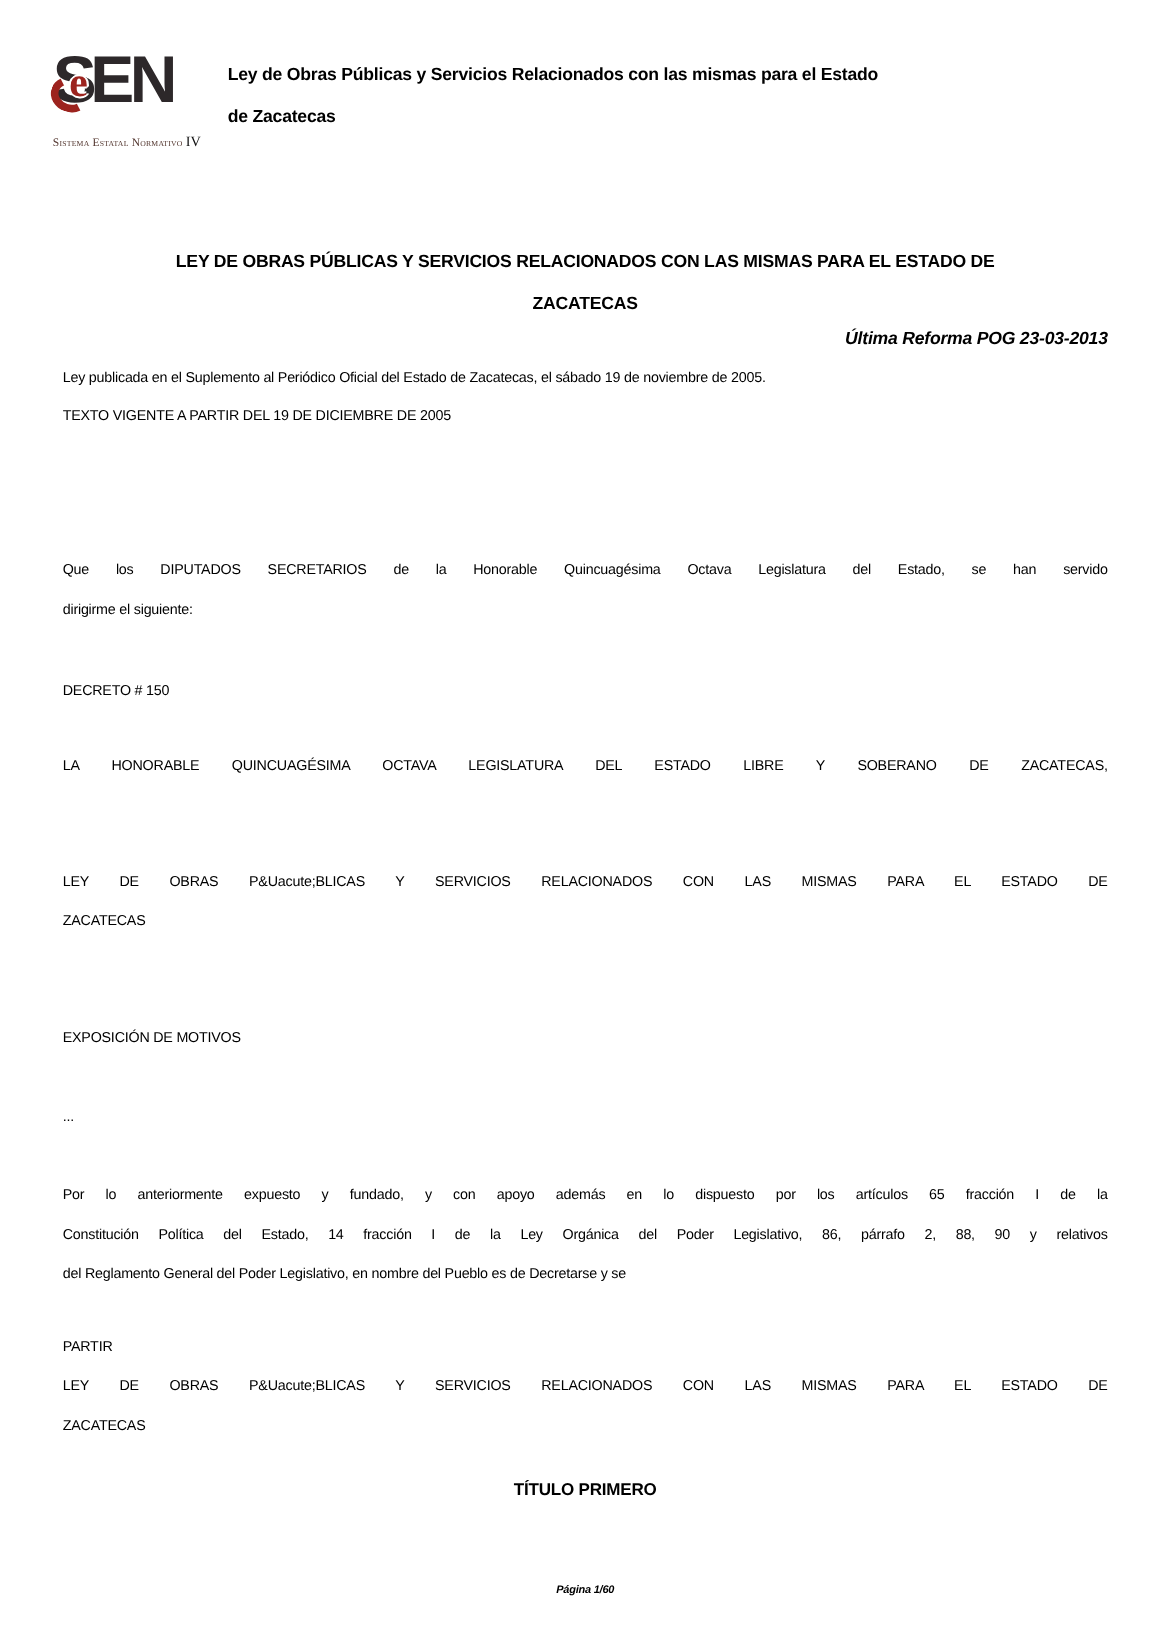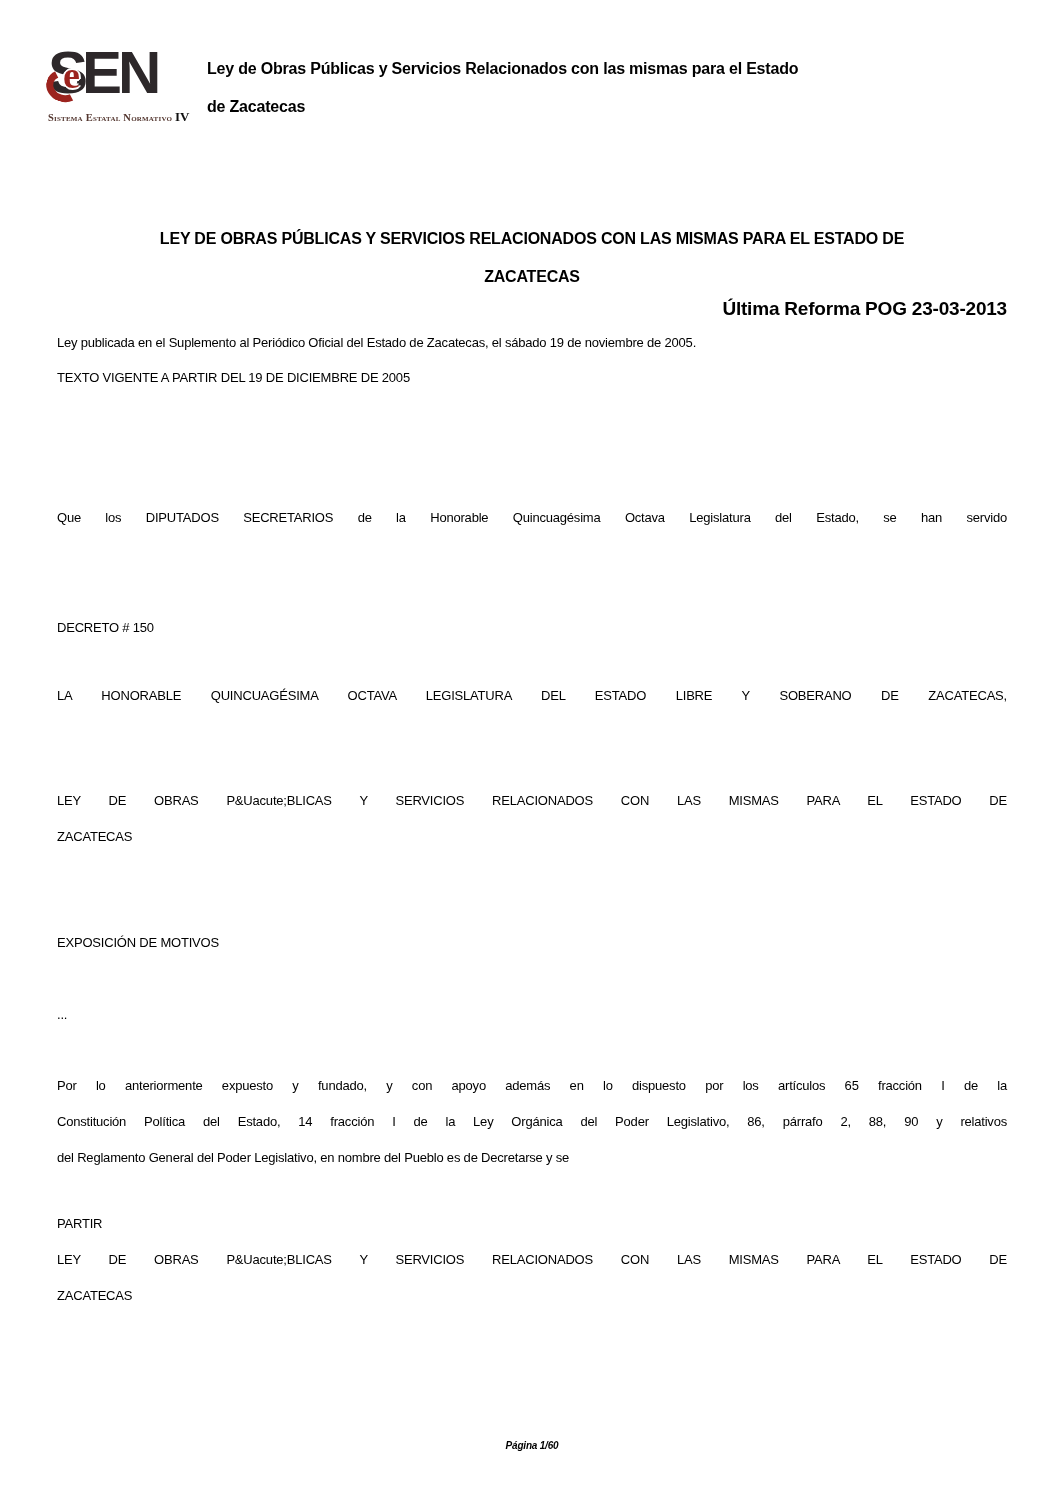--- a/index.html
+++ b/index.html
@@ -35,23 +35,24 @@
 
   
   .doc-title {
     font-size: 16px;
     font-weight: bold;
     line-height: 38px;
     text-align: center;
   }
 
   .reform-note {
-    font-size: 19px;
+    font-size: 16px;
     font-weight: bold;
     text-align: right;
+    font-style: italic;
   }
 
   .publication { line-height: 35px; }
 
   .titulo-heading {
     font-size: 15.5px;
     font-weight: bold;
     text-align: center;
   }
 
@@ -103,24 +104,24 @@
     z-index: 1;
     width: 36px;
     height: 32px;
     border: 7px solid transparent;
     border-left-color: #9c231e;
     border-bottom-color: #9c231e;
     border-radius: 50%;
     transform: rotate(18deg);
   }
   .logo-tagline {
-    margin-top: 3px;
+    margin-top: 15px;
     font-family: "Liberation Serif", serif;
     font-variant: small-caps;
-    font-weight: bold;
+    font-weight: normal;
     font-size: 10.5px;
     letter-spacing: 0.2px;
     color: #53362f;
     white-space: nowrap;
   }
   .logo-tagline .suffix {
     font-variant: normal;
     font-size: 13px;
     color: #101010;
     letter-spacing: 0;
@@ -157,20 +158,21 @@
   <div class="block reform-note" style="top:291px">Última Reforma POG 23-03-2013</div>
 
   <div class="block publication" style="top:325px">
     <span class="line">Ley publicada en el Suplemento al Periódico Oficial del Estado de Zacatecas, el sábado 19 de noviembre de 2005.</span>
     <span class="line">TEXTO VIGENTE A PARTIR DEL 19 DE DICIEMBRE DE 2005</span>
   </div>
 
 
   <div class="block" style="top:500px">
     <span class="line just">Que los DIPUTADOS SECRETARIOS de la Honorable Quincuagésima Octava Legislatura del Estado, se han servido</span>
+    <span class="line">dirigirme el siguiente:</span>
   </div>
 
   <div class="block" style="top:610px">DECRETO # 150</div>
 
   <div class="block" style="top:678px">
     <span class="line just">LA HONORABLE QUINCUAGÉSIMA OCTAVA LEGISLATURA DEL ESTADO LIBRE Y SOBERANO DE ZACATECAS,</span>
   </div>
 
   <div class="block" style="top:783px">
     <span class="line just">LEY DE OBRAS P&amp;Uacute;BLICAS Y SERVICIOS RELACIONADOS CON LAS MISMAS PARA EL ESTADO DE</span>
@@ -186,16 +188,17 @@
     <span class="line just">Constitución Política del Estado, 14 fracción I de la Ley Orgánica del Poder Legislativo, 86, párrafo 2, 88, 90 y relativos</span>
     <span class="line">del Reglamento General del Poder Legislativo, en nombre del Pueblo es de Decretarse y se</span>
   </div>
 
   <div class="block" style="top:1206px">
     <span class="line">PARTIR</span>
     <span class="line just">LEY DE OBRAS P&amp;Uacute;BLICAS Y SERVICIOS RELACIONADOS CON LAS MISMAS PARA EL ESTADO DE</span>
     <span class="line">ZACATECAS</span>
   </div>
 
+  <div class="block titulo-heading" style="top:1337px">TÍTULO PRIMERO</div>
 
   <div class="block page-footer" style="top:1428px">Página 1/60</div>
 
 </div>
 
 </body></html>

